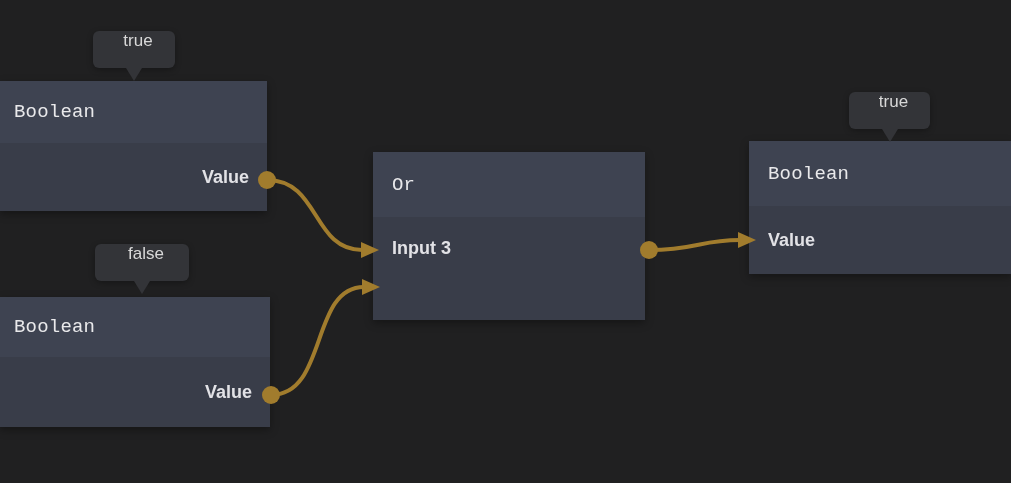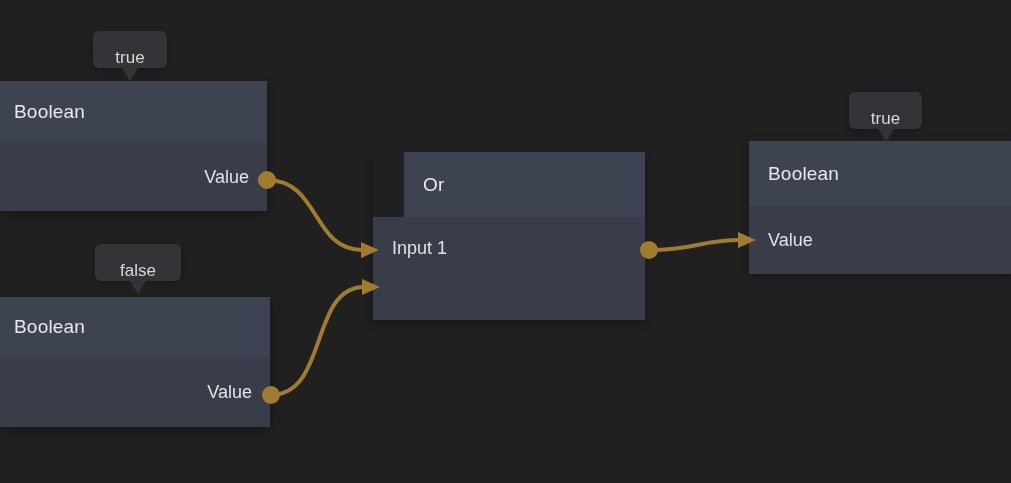--- a/index.html
+++ b/index.html
@@ -25,54 +25,57 @@
     background: var(--node-header, #3e4351);
     display: flex;
     align-items: center;
     flex: 0 0 auto;
   }
   .node-title {
     color: var(--title-text, #e9e9eb);
     font-size: 19px;
     padding-left: 17px;
     letter-spacing: 0.2px;
+    font-family: Liberation Mono, monospace;
   }
   .node-body {
     background: var(--node-body, #393d49);
     flex: 1 1 auto;
     display: flex;
     flex-direction: column;
     justify-content: center;
   }
   .port-row {
     display: flex;
     justify-content: space-between;
     align-items: center;
     height: 37px;
     padding: 0 18px 0 19px;
+    font-weight: bold;
   }
   .port-label {
     color: var(--port-text, #e2e2e6);
     font-size: 18px;
   }
   .align-right {
     justify-content: flex-end;
   }
   .tooltip {
     position: absolute;
     background: var(--tooltip-bg, #333438);
     color: var(--tooltip-text, #d8d8d8);
     font-size: 17px;
     height: 37px;
     display: flex;
-    align-items: flex-end;
+    align-items: flex-start;
     justify-content: center;
     border-radius: 6px;
     box-shadow: 0 2px 6px rgba(0,0,0,0.3);
     z-index: 4;
+    padding-left: 8px;
   }
   .tooltip::after {
     content: "";
     position: absolute;
     top: 100%;
     left: 50%;
     transform: translateX(-50%);
     border-left: 8px solid transparent;
     border-right: 8px solid transparent;
     border-top: 13px solid var(--tooltip-bg, #333438);
@@ -112,26 +115,26 @@
       <div class="port-row align-right">
         <span class="port-label">Value</span>
       </div>
     </div>
   </div>
   <div class="tooltip" style="left:95px; top:244px; width:86px;">
     <span>false</span>
   </div>
 
   <div class="node" style="left:373px; top:152px; width:272px; height:168px;">
-    <div class="node-header" style="height:65px;margin-left:31px;">
+    <div class="node-header" style="height:65px;">
       <span class="node-title" style="padding-left:19px;">Or</span>
     </div>
     <div class="node-body" style="justify-content:flex-start; padding-top:13px;">
       <div class="port-row">
-        <span class="port-label">Input 1</span>
+        <span class="port-label">Input 3</span>
       </div>
     </div>
   </div>
 
   <div class="node" style="left:749px; top:141px; width:262px; height:133px;">
     <div class="node-header" style="height:65px;">
       <span class="node-title" style="padding-left:19px;">Boolean</span>
     </div>
     <div class="node-body">
       <div class="port-row">

